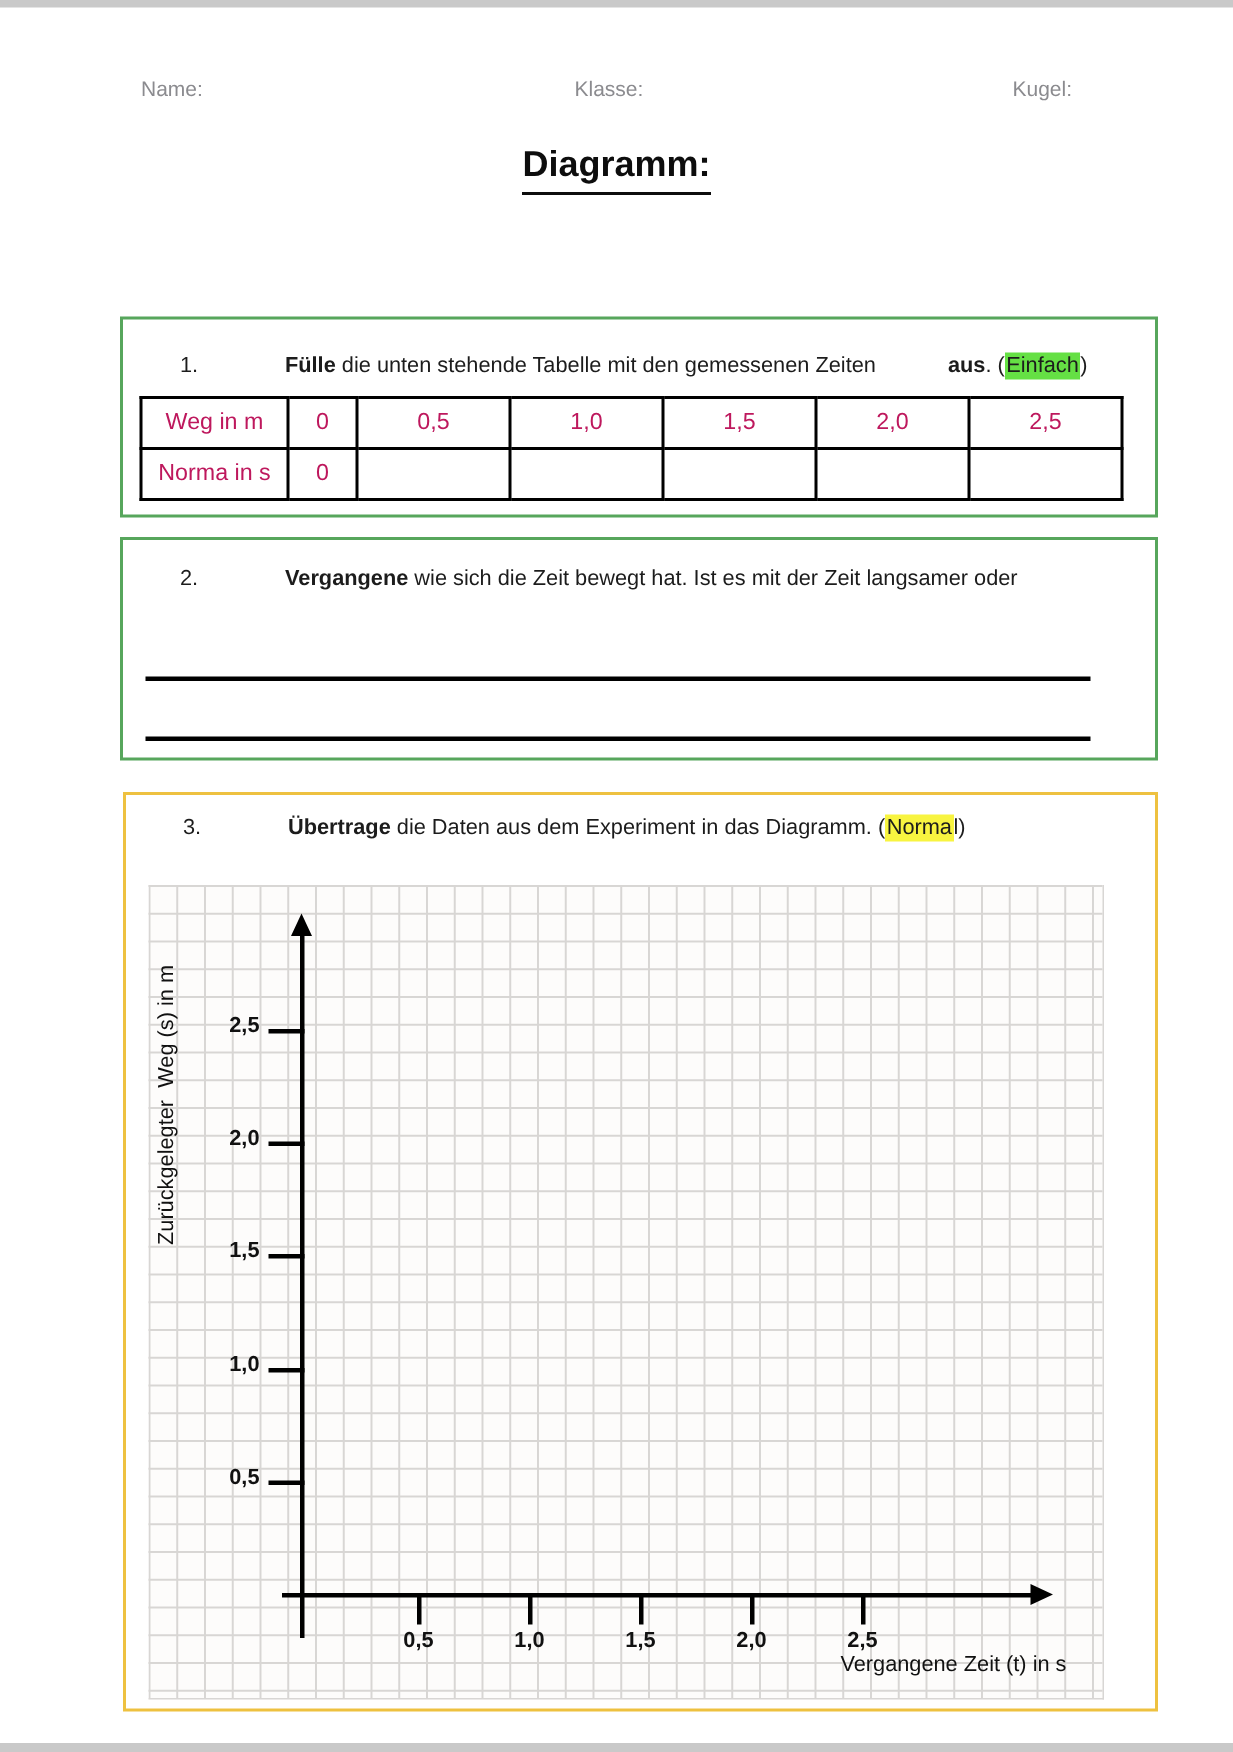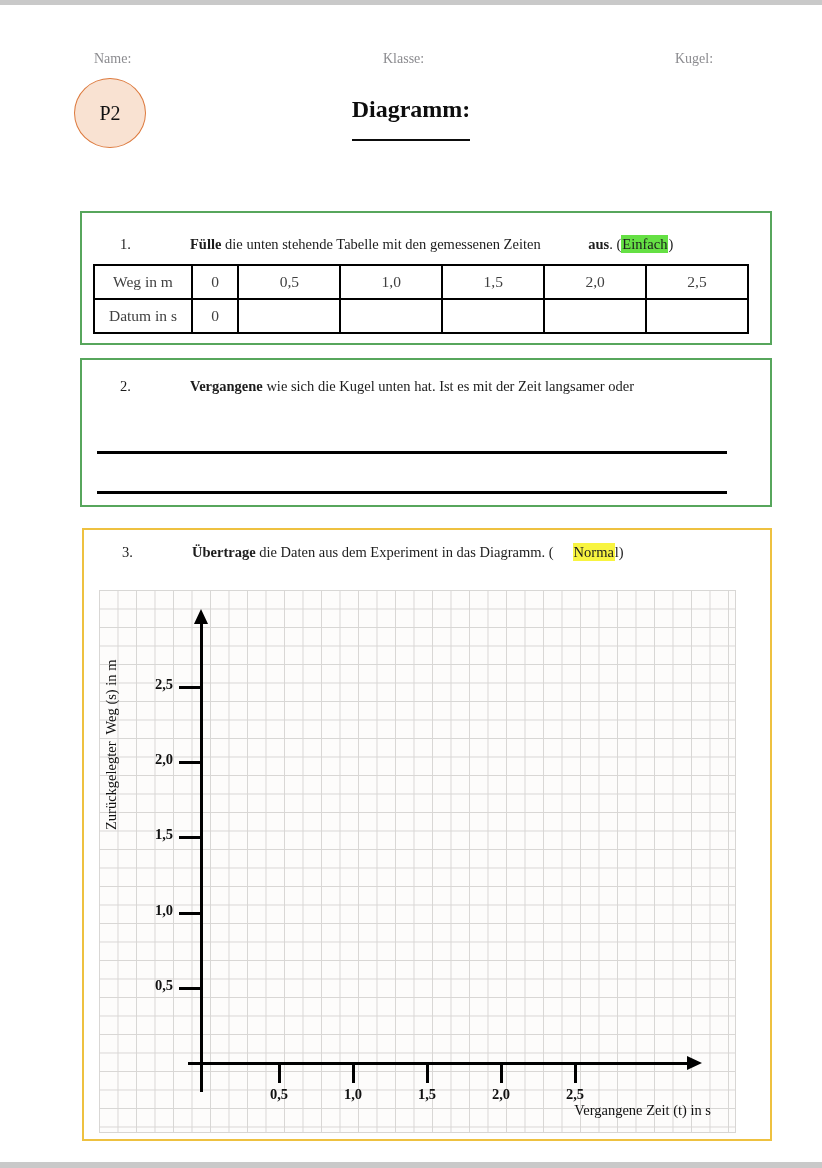--- a/index.html
+++ b/index.html
@@ -1,45 +1,45 @@
 <!DOCTYPE html>
 <html><head>
 <meta charset="utf-8">
 <style>
   html,body{margin:0;padding:0;background:#ffffff;}
   .screen{position:relative;width:822px;height:1168px;background:#ffffff;overflow:hidden;
-          font-family:Liberation Serif, serif;color:#1c1c1c;}
+          font-family:Liberation Sans, sans-serif;color:#1c1c1c;}
   .strip{position:absolute;left:0;width:822px;background:#c9c9c9;}
   .strip.top{top:0;height:5px;}
   .strip.bottom{top:1162px;height:6px;}
 
   .hdr-label{position:absolute;top:51px;font-size:14px;color:#8b8b8f;}
 
   .badge{position:absolute;left:74px;top:78px;width:70px;height:68px;border-radius:50%;
          background:#f9e2d2;border:1.5px solid #dd7a3e;display:flex;align-items:center;
          justify-content:center;font-size:20px;color:#111;}
 
   .title-wrap{position:absolute;left:0;top:96px;width:822px;text-align:center;}
   .title-line{display:inline-block;font-weight:bold;font-size:24px;color:#0d0d0d;
-              border-bottom:2.5px solid #0d0d0d;padding-bottom:16px;}
+              border-bottom:2.5px solid #0d0d0d;padding-bottom:4px;}
   .title-wrap .second{margin-top:17px;}
 
   .box{position:absolute;background:#fff;}
   .box.green{border:2px solid #57a65c;}
   .box.gold{border:2px solid #eec140;}
 
   .task-line{position:relative;font-size:14.5px;line-height:28px;padding-left:64px;}
   .task-num{position:absolute;left:38px;}
   .bold{font-weight:bold;margin-left:44px;}
   .hl-green{background:#65e044;padding:1px 1px;}
-  .hl-yellow{background:#f8f440;padding:1px 1px;margin-left:19px;}
+  .hl-yellow{background:#f8f440;padding:1px 1px;}
 
   table.data{border-collapse:collapse;position:absolute;left:11px;top:51px;width:656px;}
   table.data td{border:2px solid #000;height:32px;text-align:center;font-size:15.5px;
-                padding:0;color:#404040;}
+                padding:0;color:#be185d;}
   td.rowlabel{width:96px;}
 
   .ans-line{position:absolute;left:15px;width:630px;height:2.5px;background:#000;}
 
   .chart{position:absolute;left:15px;top:60px;width:636px;height:542px;background:#fdfcfb;
          background-image:linear-gradient(to right,#d8d6d4 1px,transparent 1px),
                           linear-gradient(to bottom,#d8d6d4 1px,transparent 1px);
          background-size:18.5px 18.5px;border-right:1px solid #d8d6d4;border-bottom:1px solid #d8d6d4;}
   .yaxis{position:absolute;left:101px;top:32px;width:3px;height:470px;background:#000;}
   .yarrow{position:absolute;left:95px;top:19px;width:0;height:0;
@@ -65,23 +65,20 @@
 <body>
 
 <div class="screen">
   <div class="strip top"></div>
   <div class="strip bottom"></div>
 
   <span class="hdr-label" style="left:94px">Name:</span>
   <span class="hdr-label" style="left:383px">Klasse:</span>
   <span class="hdr-label" style="left:675px">Kugel:</span>
 
-  <div class="badge">
-    <span>P2</span>
-  </div>
 
   <div class="title-wrap">
     <div><span class="title-line">Diagramm:</span></div>
   </div>
 
   <div class="box green" style="left:80px;top:211px;width:688px;height:130px;">
     <div class="task-line" style="margin-top:17px;">
       <span class="task-num">1.</span>
       <span class="bold">Fülle</span><span> die unten stehende Tabelle mit den gemessenen Zeiten </span><span class="bold">aus</span><span>. (</span><span class="hl-green">Einfach</span><span>)</span>
     </div>
@@ -90,36 +87,36 @@
           <tr>
         <td class="rowlabel">Weg in m</td>
         <td>0</td>
         <td>0,5</td>
         <td>1,0</td>
         <td>1,5</td>
         <td>2,0</td>
         <td>2,5</td>
       </tr>
       <tr>
-        <td class="rowlabel">Datum in s</td>
+        <td class="rowlabel">Norma in s</td>
         <td>0</td>
         <td></td>
         <td></td>
         <td></td>
         <td></td>
         <td></td>
       </tr>
     </tbody>
       </table>
   </div>
 
   <div class="box green" style="left:80px;top:358px;width:688px;height:145px;">
     <div class="task-line" style="margin-top:12px;">
       <span class="task-num">2.</span>
-      <span class="bold">Vergangene</span><span> wie sich die Kugel unten hat. Ist es mit der Zeit langsamer oder</span>
+      <span class="bold">Vergangene</span><span> wie sich die Zeit bewegt hat. Ist es mit der Zeit langsamer oder</span>
     </div>
     <div class="ans-line" style="top:91px;"></div>
     <div class="ans-line" style="top:131px;"></div>
   </div>
 
   <div class="box gold" style="left:82px;top:528px;width:686px;height:609px;">
     <div class="task-line" style="margin-top:8px;">
       <span class="task-num">3.</span>
       <span class="bold">Übertrage</span><span> die Daten aus dem Experiment in das Diagramm. (</span><span class="hl-yellow">Norma</span><span>l)</span>
     </div>

